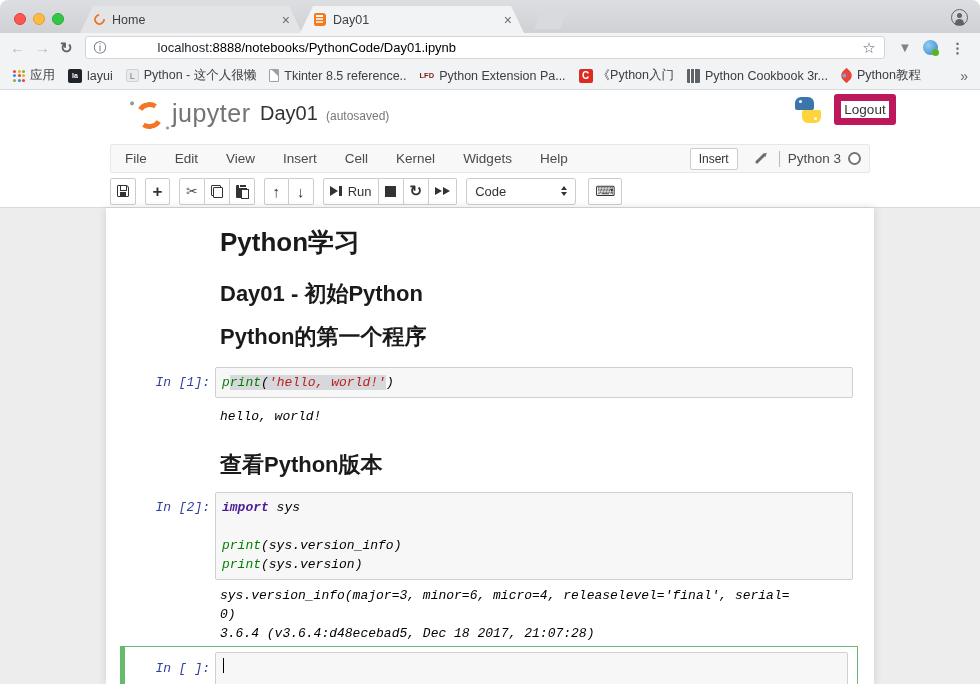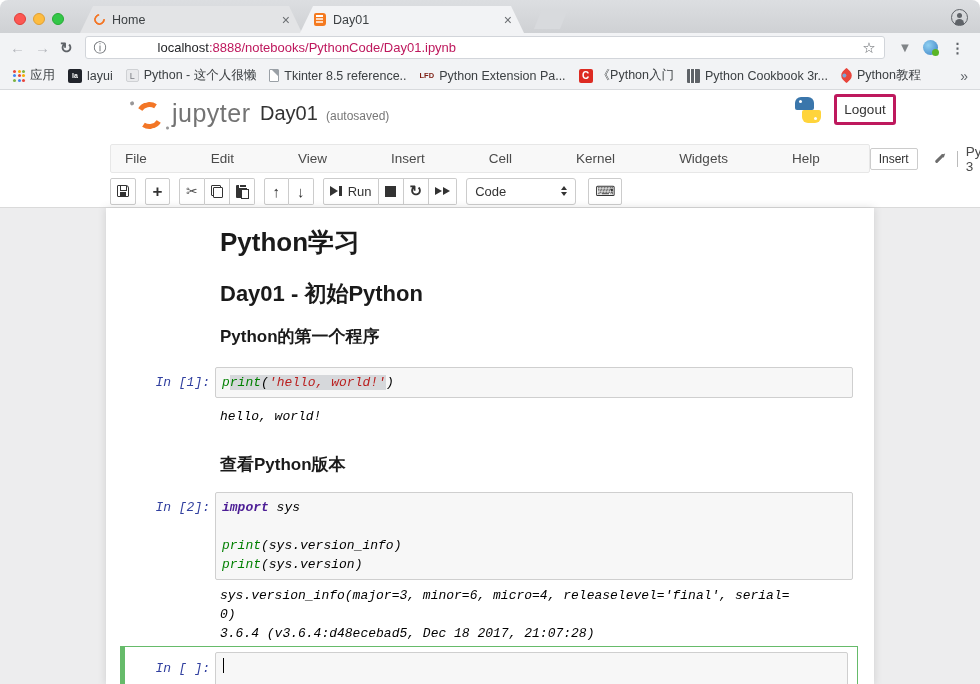--- a/index.html
+++ b/index.html
@@ -40,21 +40,21 @@
   .urlrow { position:absolute; left:0; top:33px; width:980px; height:29px; background:#f2f3f5;
             display:flex; align-items:center; }
   .navbtn { font-size:15px; margin-left:10px; }
   .nav-dis { color:#b4b7bc; }
   .nav-en  { color:#5f6368; font-weight:bold; }
   .urlbox { margin-left:12px; width:800px; height:23px; background:#fff;
             border:1px solid #d2d5da; border-radius:3px; display:flex; align-items:center;
             padding:0 8px; font-size:13px; }
   .info-i { color:#5f6368; font-size:13px; margin-right:7px; }
   .url-host { color:#1f2023;padding-left:44px; }
-  .url-path { color:#be185d; flex:1; white-space:nowrap; overflow:hidden; }
+  .url-path { color:#000000; flex:1; white-space:nowrap; overflow:hidden; }
   .star { color:#5f6368; font-size:15px; margin-left:6px; }
   .ext-v { color:#808487; font-size:13px; margin-left:14px; }
   .ext-globe { width:15px; height:15px; border-radius:50%; margin-left:12px;
                background:radial-gradient(circle at 35% 35%, #8fd0f2, #3b7fc2); position:relative; }
   .ext-globe::after { content:""; position:absolute; right:-1px; bottom:-1px; width:7px; height:7px;
                border-radius:50%; background:#59b526; }
   .dots3 { color:#5f6368; font-size:14px; margin-left:12px; font-weight:bold; }
 
   
   .bmrow { position:absolute; left:0; top:62px; width:980px; height:28px; background:#f2f3f5;
@@ -100,27 +100,27 @@
   .pylogo { position:absolute; left:768px; top:6px; width:28px; height:28px; }
   .py-b { position:absolute; left:1px; top:1px; width:19px; height:13px; background:#3a76ab;
           border-radius:6px 6px 2px 2px; }
   .py-b::after { content:""; position:absolute; left:4px; top:3px; width:3px; height:3px;
           border-radius:50%; background:#fff; }
   .py-y { position:absolute; right:1px; bottom:1px; width:19px; height:13px; background:#ffd43b;
           border-radius:2px 2px 6px 6px; }
   .py-y::after { content:""; position:absolute; right:4px; bottom:3px; width:3px; height:3px;
           border-radius:50%; background:#fff; }
   .logout { position:absolute; left:808px; top:4px; width:62px; height:31px; background:#fff;
-            border:3px solid #be185d; border-radius:3px; font-size:13.5px; color:#333;
+            border:7px solid #be185d; border-radius:3px; font-size:13.5px; color:#333;
             display:flex; align-items:center; justify-content:center; }
 
   
   .menubar { position:absolute; left:110px; top:144px; width:760px; height:29px; background:#f8f8f8;
              border:1px solid #e7e7e7; border-radius:2px; display:flex; align-items:center;
-             font-size:13.5px; color:#4a4a4a;gap:36px; }
+             font-size:13.5px; color:#4a4a4a; }
   .mitem { padding:0 14px; }
   .menu-right { margin-left:auto; display:flex; align-items:center; margin-right:8px; }
   .trusted { border:1px solid #ccc; background:#fff; border-radius:2px; font-size:12px; color:#333;
              padding:3px 8px; }
   .pencil { width:13px; height:3px; background:#6d6d6d; border-radius:2px; transform:rotate(-45deg);
             margin:0 12px 0 16px; position:relative; }
   .pencil::after { content:""; position:absolute; right:-4px; top:-0.5px; border:2px solid transparent;
             border-left:4px solid #6d6d6d; }
   .mdivider { width:1px; height:16px; background:#bbb; margin-right:8px; }
   .kname { font-size:13.5px; color:#4a4a4a; margin-right:7px; }
@@ -170,21 +170,21 @@
   .kbd { font-size:14px; }
 
   
   .content { position:absolute; left:0; top:207px; width:980px; height:477px; background:#ededee;
              border-top:1px solid #dadada; }
   .pagewrap { position:absolute; left:106px; top:0; width:768px; height:477px; background:#fff;
               box-shadow:0 0 8px rgba(87,87,87,0.2); overflow:hidden; }
   .mdblock { margin-left:114px; font-weight:bold; color:#1a1a1a; }
   .h1 { margin-top:17px; font-size:26px; line-height:34px; }
   .h2 { margin-top:21px; font-size:22px; line-height:28px; }
-  .h3 { margin-top:18px; font-size:17px; line-height:22px; }
+  .h3 { margin-top:18px; font-size:22px; line-height:22px; }
   .h3b { margin-top:28px; }
   .mono, .prompt, .codeline, .outline { font-family:"Liberation Mono","DejaVu Sans Mono",monospace;font-style:italic; }
   .cellrow { display:flex; align-items:flex-start; }
   .c1 { margin-top:19px; }
   .c2 { margin-top:16px; }
   .prompt { width:109px; text-align:right; padding-right:5px; font-size:13px; color:#303f9f;
             line-height:19px; padding-top:6px; flex:none; }
   .inputbox { width:638px; background:#f7f7f7; border:1px solid #cfcfcf; border-radius:2px;
               padding:5px 6px; }
   .codeline { font-size:13px; line-height:19px; color:#000; white-space:pre; }

